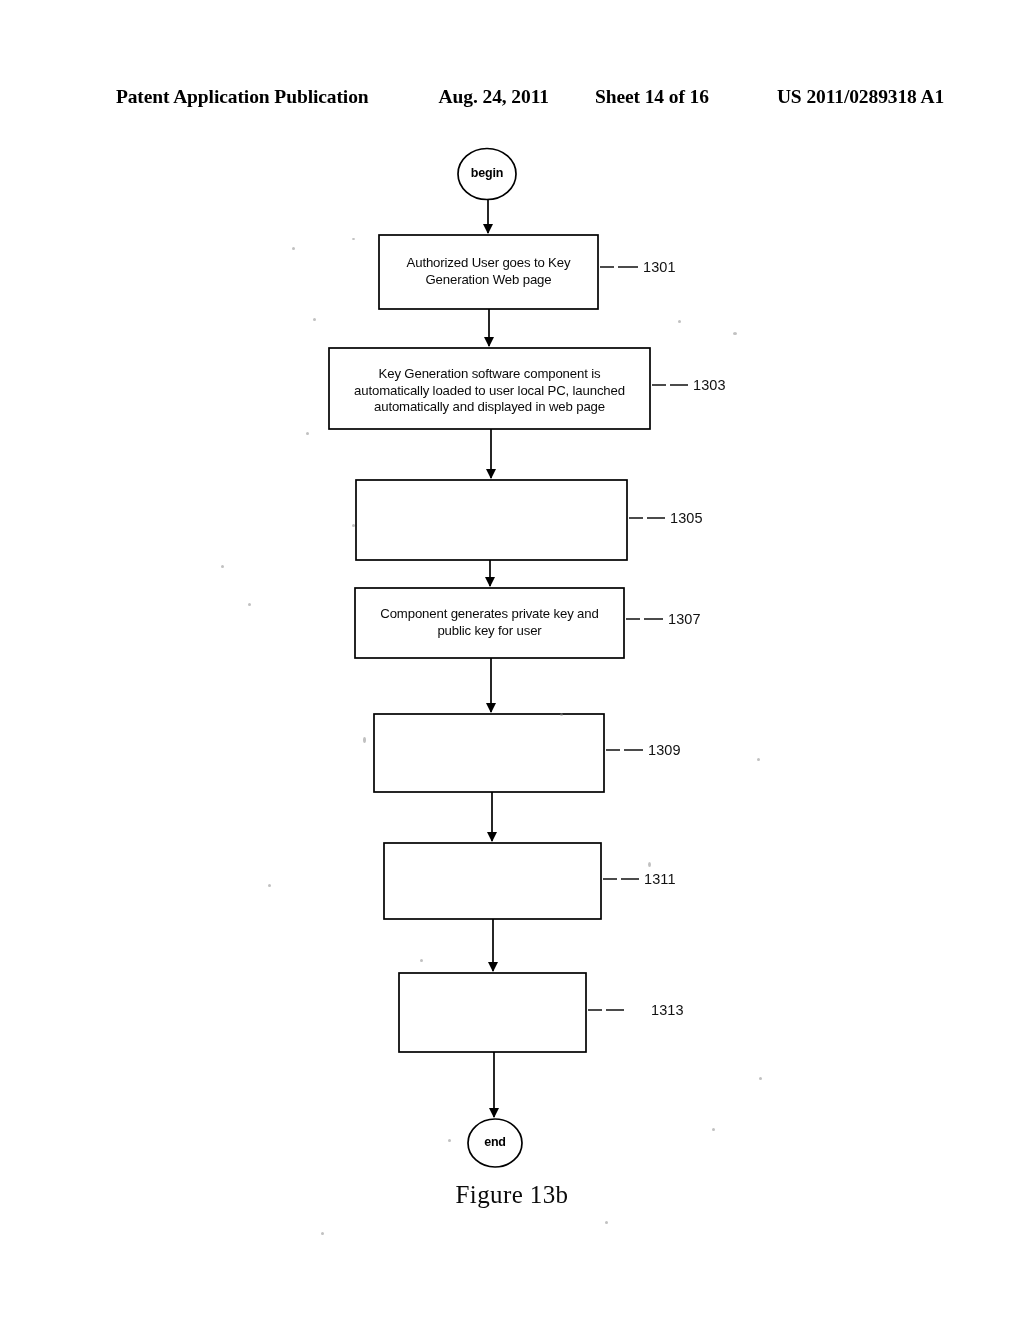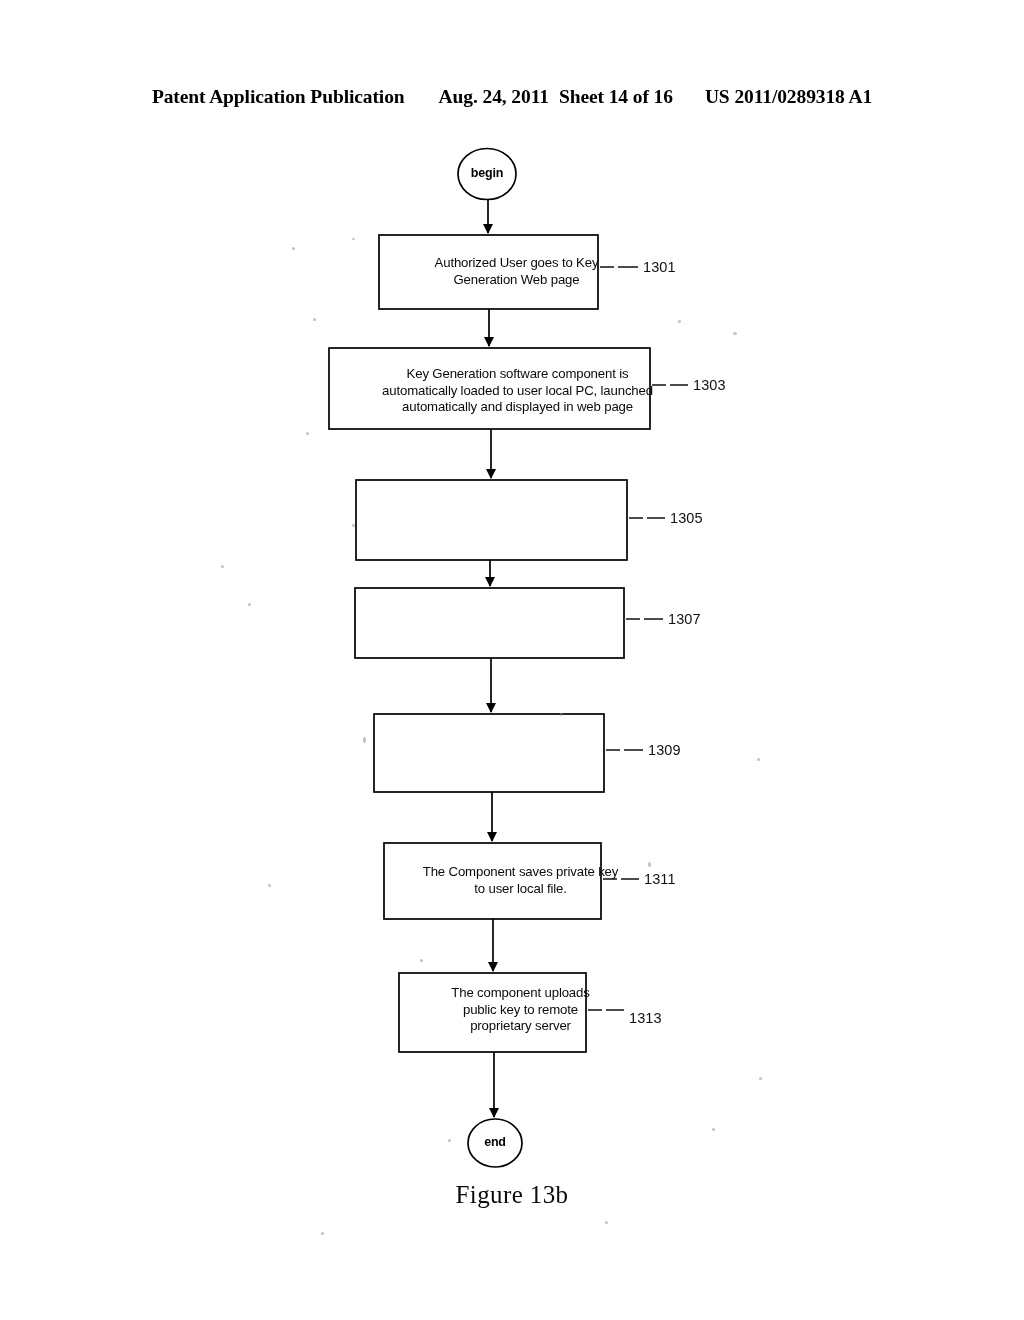--- a/index.html
+++ b/index.html
@@ -23,21 +23,21 @@
     top: 86px;
     left: 0;
     width: 1024px;
     text-align: center;
     font-family: "Liberation Serif", serif;
     font-weight: bold;
     font-size: 19.5px;
     letter-spacing: -0.1px;
     white-space: nowrap;
   }
-  #page-header .seg { display: inline-block; vertical-align: baseline; }
+  #page-header .seg { display: inline-block; vertical-align: baseline; margin-left: 36px; }
   #page-header .gap-a { display: inline-block; width: 34px; }
   #page-header .gap-b { display: inline-block; width: 10px; }
   #page-header .gap-c { display: inline-block; width: 32px; }
 
   
   #flow-canvas {
     position: absolute;
     top: 0;
     left: 0;
     width: 988px;
@@ -52,21 +52,20 @@
   
   .node-text {
     position: absolute;
     text-align: center;
     font-family: "Liberation Sans", sans-serif;
     font-size: 13.2px;
     line-height: 16.6px;
     color: #0a0a0a;
     white-space: pre-line;
     letter-spacing: -0.15px;
-    margin-left: 28px;
   }
   .terminal-text {
     position: absolute;
     text-align: center;
     font-family: "Liberation Sans", sans-serif;
     font-size: 12.5px;
     font-weight: 600;
     color: #000;
     letter-spacing: -0.2px;
   }
@@ -164,42 +163,39 @@
   <div class="terminal-text" style="left:445px; top:1135px; width:100px;">end</div>
 
   <div class="node-text" style="left:379px; top:255px; width:219px;">Authorized User goes to Key
 Generation Web page</div>
 
   <div class="node-text" style="left:329px; top:366px; width:321px;">Key Generation software component is
 automatically loaded to user local PC, launched
 automatically and displayed  in web page</div>
 
 
-
-
-  <div class="node-text" style="left:384px; top:864px; width:217px;">The Component saves private key
-to user local file.</div>
-
-  <div class="node-text" style="left:399px; top:985px; width:187px;">The component uploads
-public key to remote
-proprietary server</div>
+  <div class="node-text" style="left:355px; top:606px; width:269px;">Component generates private key and
+public key for user</div>
+
+
+
 
   <div class="ref-label" style="left:643px; top:259px;">1301</div>
 
   <div class="ref-label" style="left:693px; top:377px;">1303</div>
 
   <div class="ref-label" style="left:670px; top:510px;">1305</div>
 
   <div class="ref-label" style="left:668px; top:611px;">1307</div>
 
   <div class="ref-label" style="left:648px; top:742px;">1309</div>
 
   <div class="ref-label" style="left:644px; top:871px;">1311</div>
 
-  <div class="ref-label" style="left:629px; top:1002px;margin-top:8px;">1313</div>
+  <div class="ref-label" style="left:651px; top:1002px;">1313</div>
 
   <div class="speck" style="left:292px; top:247px; width:3px; height:3px;"></div>
   <div class="speck" style="left:352px; top:238px; width:3px; height:2px;"></div>
   <div class="speck" style="left:313px; top:318px; width:3px; height:3px;"></div>
   <div class="speck" style="left:678px; top:320px; width:3px; height:3px;"></div>
   <div class="speck" style="left:733px; top:332px; width:4px; height:3px;"></div>
   <div class="speck" style="left:306px; top:432px; width:3px; height:3px;"></div>
   <div class="speck" style="left:248px; top:603px; width:3px; height:3px;"></div>
   <div class="speck" style="left:352px; top:524px; width:3px; height:3px;"></div>
   <div class="speck" style="left:363px; top:737px; width:3px; height:6px;"></div>

